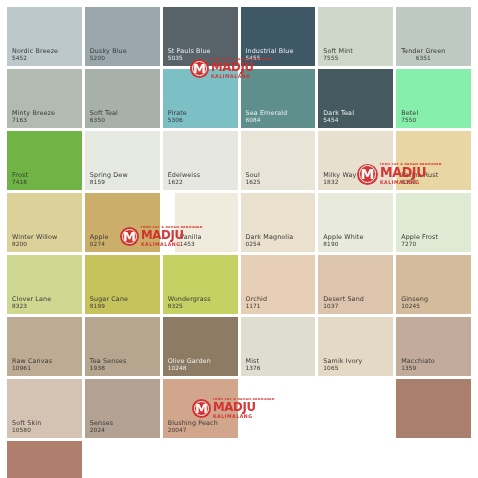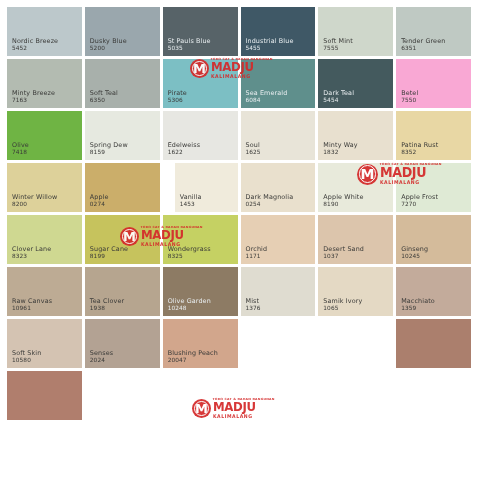--- a/index.html
+++ b/index.html
@@ -29,21 +29,21 @@
     left: 7px;
     top: 7px;
     width: 464px;
     display: grid;
     grid-template-columns: repeat(6, 1fr);
     gap: 3px 3px;
   }
 
   .swatch {
     position: relative;
-    height: 49px;
+    height: 59px;
     box-sizing: border-box;
     overflow: hidden;
   }
   .swatch.empty {
     background: transparent !important;
   }
 
   .swatch-text {
     position: absolute;
     left: 5px;
@@ -183,21 +183,21 @@
           <span class="swatch-name">Industrial Blue</span>
           <span class="swatch-code">5455</span>
         </span>
       </div>
       <div class="swatch light" style="background: rgb(207, 215, 203);">
         <span class="swatch-text">
           <span class="swatch-name">Soft Mint</span>
           <span class="swatch-code">7555</span>
         </span>
       </div>
-      <div class="swatch light" style="background: rgb(191, 201, 195);">
+      <div class="swatch light" style="background: rgb(191, 201, 195); text-align: center;">
         <span class="swatch-text">
           <span class="swatch-name">Tender Green</span>
           <span class="swatch-code">6351</span>
         </span>
       </div>
       <div class="swatch light" style="background: rgb(179, 187, 177);">
         <span class="swatch-text">
           <span class="swatch-name">Minty Breeze</span>
           <span class="swatch-code">7163</span>
         </span>
@@ -219,29 +219,29 @@
           <span class="swatch-name">Sea Emerald</span>
           <span class="swatch-code">6084</span>
         </span>
       </div>
       <div class="swatch dark" style="background: rgb(68, 90, 94);">
         <span class="swatch-text">
           <span class="swatch-name">Dark Teal</span>
           <span class="swatch-code">5454</span>
         </span>
       </div>
-      <div class="swatch light" style="background: #f9a8d4; text-decoration: underline;">
+      <div class="swatch light" style="background: #86efac; text-decoration: underline;">
         <span class="swatch-text">
           <span class="swatch-name">Betel</span>
           <span class="swatch-code">7550</span>
         </span>
       </div>
       <div class="swatch light" style="background: rgb(111, 180, 68);">
         <span class="swatch-text">
-          <span class="swatch-name">Olive</span>
+          <span class="swatch-name">Frost</span>
           <span class="swatch-code">7418</span>
         </span>
       </div>
       <div class="swatch light" style="background: rgb(230, 233, 224);">
         <span class="swatch-text">
           <span class="swatch-name">Spring Dew</span>
           <span class="swatch-code">8159</span>
         </span>
       </div>
       <div class="swatch light" style="background: rgb(231, 231, 226);">
@@ -251,21 +251,21 @@
         </span>
       </div>
       <div class="swatch light" style="background: rgb(232, 228, 216);">
         <span class="swatch-text">
           <span class="swatch-name">Soul</span>
           <span class="swatch-code">1625</span>
         </span>
       </div>
       <div class="swatch light" style="background: rgb(232, 224, 207);">
         <span class="swatch-text">
-          <span class="swatch-name">Minty Way</span>
+          <span class="swatch-name">Milky Way</span>
           <span class="swatch-code">1832</span>
         </span>
       </div>
       <div class="swatch light" style="background: rgb(232, 215, 164);">
         <span class="swatch-text">
           <span class="swatch-name">Patina Rust</span>
           <span class="swatch-code">8352</span>
         </span>
       </div>
       <div class="swatch light" style="background: rgb(221, 209, 154);">
@@ -341,21 +341,21 @@
         </span>
       </div>
       <div class="swatch light" style="background: rgb(189, 171, 148);">
         <span class="swatch-text">
           <span class="swatch-name">Raw Canvas</span>
           <span class="swatch-code">10961</span>
         </span>
       </div>
       <div class="swatch light" style="background: rgb(182, 165, 143);">
         <span class="swatch-text">
-          <span class="swatch-name">Tea Clover</span>
+          <span class="swatch-name">Tea Senses</span>
           <span class="swatch-code">1938</span>
         </span>
       </div>
       <div class="swatch dark" style="background: rgb(141, 123, 100);">
         <span class="swatch-text">
           <span class="swatch-name">Olive Garden</span>
           <span class="swatch-code">10248</span>
         </span>
       </div>
       <div class="swatch light" style="background: rgb(223, 220, 208);">

